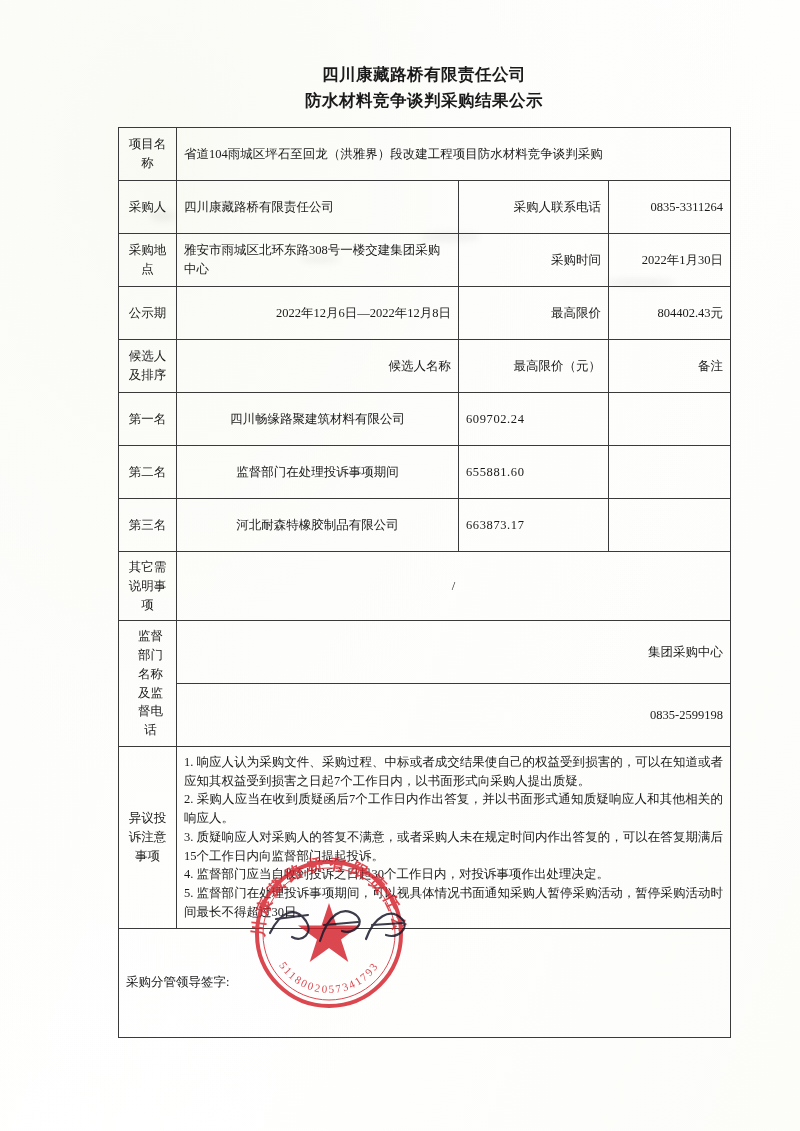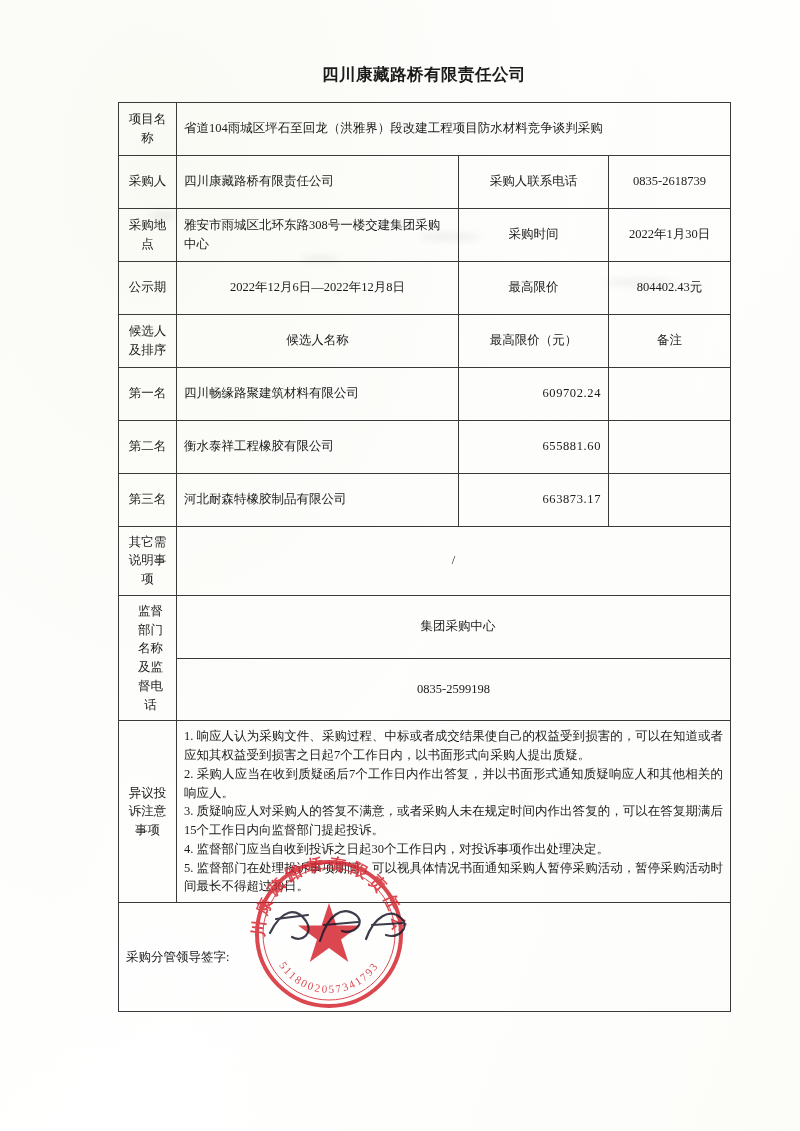--- a/index.html
+++ b/index.html
@@ -55,26 +55,26 @@
     padding: 6px 7px;
     font-size: 12.5px;
     line-height: 1.5;
     vertical-align: middle;
   }
   .lbl {
     text-align: center;
     width: 58px;
     line-height: 1.35;
   }
-  .c { text-align: center; }
+  .c { text-align: right; }
   .l { text-align: left; }
   .pad-l { padding-left: 12px; }
   .tall { height: 40px; }
-  .cand-name { text-align: left; font-size: 13px; }
-  .num { text-align: right; font-family: "Liberation Serif", serif; letter-spacing: 0.6px; }
+  .cand-name { text-align: center; font-size: 13px; }
+  .num { text-align: left; font-family: "Liberation Serif", serif; letter-spacing: 0.6px; }
   .notes {
     font-size: 11.6px;
     line-height: 1.62;
     text-align: justify;
     padding: 8px 10px 10px 10px;
   }
   .notes p { margin: 0; text-indent: 0; }
   .slash { text-align: center; font-size: 13px; }
   .sign-row td {
     height: 96px;
@@ -118,39 +118,40 @@
 
   <div class="smudge" style="left:150px; top:210px; width:26px; height:12px;"></div>
   <div class="smudge" style="left:420px; top:232px; width:60px; height:10px;"></div>
   <div class="smudge" style="left:300px; top:255px; width:40px; height:8px;"></div>
   <div class="smudge" style="left:605px; top:278px; width:70px; height:9px;"></div>
 
   <div class="doc">
 
     <div class="title-block">
       <span class="title-line">四川康藏路桥有限责任公司</span>
+      <span class="title-line">防水材料竞争谈判采购结果公示</span>
     </div>
 
     <table class="main">
       <colgroup>
         <col style="width:58px">
         <col style="width:282px">
         <col style="width:150px">
         <col style="width:122px">
       </colgroup>
       <tbody>
         <tr>
           <td class="lbl">项目名称</td>
           <td class="l pad-l tall" colspan="3">省道104雨城区坪石至回龙（洪雅界）段改建工程项目防水材料竞争谈判采购</td>
         </tr>
         <tr>
           <td class="lbl">采购人</td>
           <td class="l pad-l tall">四川康藏路桥有限责任公司</td>
           <td class="c">采购人联系电话</td>
-          <td class="c">0835-2618739</td>
+          <td class="c">0835-3311264</td>
         </tr>
         <tr>
           <td class="lbl">采购地点</td>
           <td class="l pad-l tall">雅安市雨城区北环东路308号一楼交建集团采购中心</td>
           <td class="c">采购时间</td>
           <td class="c">2022年1月30日</td>
         </tr>
         <tr>
           <td class="lbl">公示期</td>
           <td class="c tall">2022年12月6日—2022年12月8日</td>
@@ -164,21 +165,21 @@
           <td class="c">备注</td>
         </tr>
         <tr>
           <td class="lbl tall">第一名</td>
           <td class="cand-name">四川畅缘路聚建筑材料有限公司</td>
           <td class="num">609702.24</td>
           <td class="c"></td>
         </tr>
         <tr>
           <td class="lbl tall">第二名</td>
-          <td class="cand-name">衡水泰祥工程橡胶有限公司</td>
+          <td class="cand-name">监督部门在处理投诉事项期间</td>
           <td class="num">655881.60</td>
           <td class="c"></td>
         </tr>
         <tr>
           <td class="lbl tall">第三名</td>
           <td class="cand-name">河北耐森特橡胶制品有限公司</td>
           <td class="num">663873.17</td>
           <td class="c"></td>
         </tr>
         <tr>

